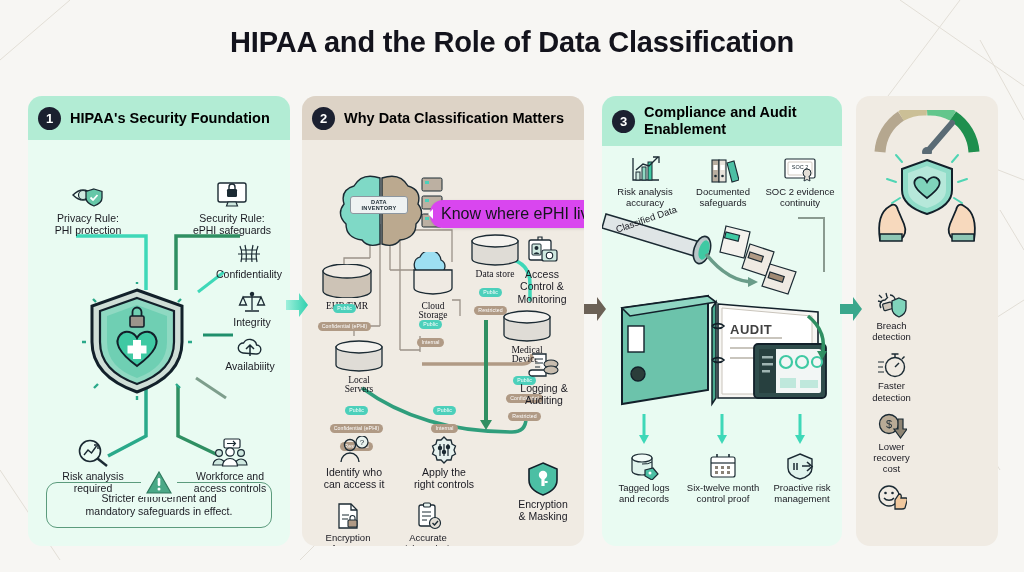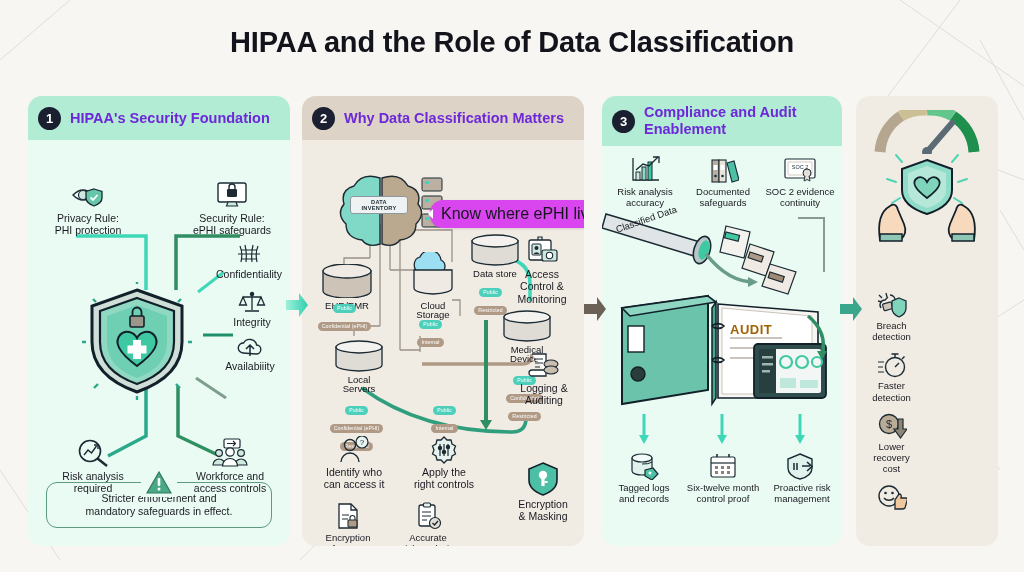--- a/index.html
+++ b/index.html
@@ -27,21 +27,21 @@
 
   .panel-head { height: 44px; display: flex; align-items: center; padding: 0 10px; gap: 9px; }
   .p1 .panel-head, .p3 .panel-head { background: #b2ecd4; }
   .p2 .panel-head { background: #ddd3c6; }
   .p3 .panel-head { height: 50px; align-items: center; }
   .step-badge {
     width: 23px; height: 23px; min-width: 23px; border-radius: 50%;
     background: #1b2030; color: #fff; font-size: 13px; font-weight: bold;
     display: flex; align-items: center; justify-content: center;
   }
-  .panel-title { font-size: 14.5px; font-weight: bold; color: #6d28d9; line-height: 1.15; }
+  .panel-title { font-size: 14.5px; font-weight: bold; color: #000000; line-height: 1.15; }
 
   .panel-body { position: relative; width: 100%; height: 406px; }
   .p3 .panel-body { height: 400px; }
 
   .node { position: absolute; text-align: center; }
   .node .ico { display: block; margin: 0 auto 2px; }
   .node .lbl { font-size: 10.5px; color: #1a1a22; line-height: 1.18; display: block; }
   .node .lbl.sm { font-size: 9.5px; }
   .node .lbl.lg { font-size: 13px; font-weight: bold; line-height: 1.2; }
 
@@ -65,30 +65,30 @@
     display: inline-block; font-size: 5.2px; line-height: 1;
     padding: 2.2px 4px; border-radius: 6px; color: #fff; margin: 1px 1px 0 0;
     letter-spacing: .1px; white-space: nowrap;
   }
   .tag.pub  { background: #4cd0bb; }
   .tag.conf { background: #b09a85; }
   .tag.rest { background: #b09a85; }
   .tag.int  { background: #b09a85; }
   .tags { position: absolute; text-align: center; width: 78px; }
 
-  .db-node { position: absolute; text-align: center; width: 70px; }
+  .db-node { position: absolute; text-align: center; width: 70px; font-family: Liberation Serif, serif; }
   .db-node .dbl { font-size: 9.5px; line-height: 1.1; color: #14141c; display: block; margin-top: -1px; font-weight: normal; }
 
   .chev { position: absolute; z-index: 5; }
 
   .pipe-label {
     position: absolute; font-size: 9.5px; color: #1a1a22; font-weight: normal;
     transform: rotate(-19deg); transform-origin: left center; white-space: nowrap;
   }
-  .audit-word { position: absolute; font-size: 13px; font-weight: bold; color: #a16207; letter-spacing: .5px; }
+  .audit-word { position: absolute; font-size: 13px; font-weight: bold; color: #404040; letter-spacing: .5px; }
 
   .grid6 { position: absolute; left: 0; top: 196px; width: 100%; }
   .grid6 .node { position: static; display: inline-block; width: 50%; vertical-align: top; margin-bottom: 10px; }
 </style>
 </head>
 <body>
 
 <svg class="bg-lines" viewBox="0 0 1024 572">
   <g stroke="#e2ded6" stroke-width="1" fill="none">
     <path d="M900 0 L1024 86 M960 0 L870 120 M870 120 L1024 180 M870 120 L940 250 M1024 300 L930 360 M930 360 L1000 470 M930 360 L860 440 M0 60 L70 0 M0 470 L60 560 M300 560 L360 500"></path>

